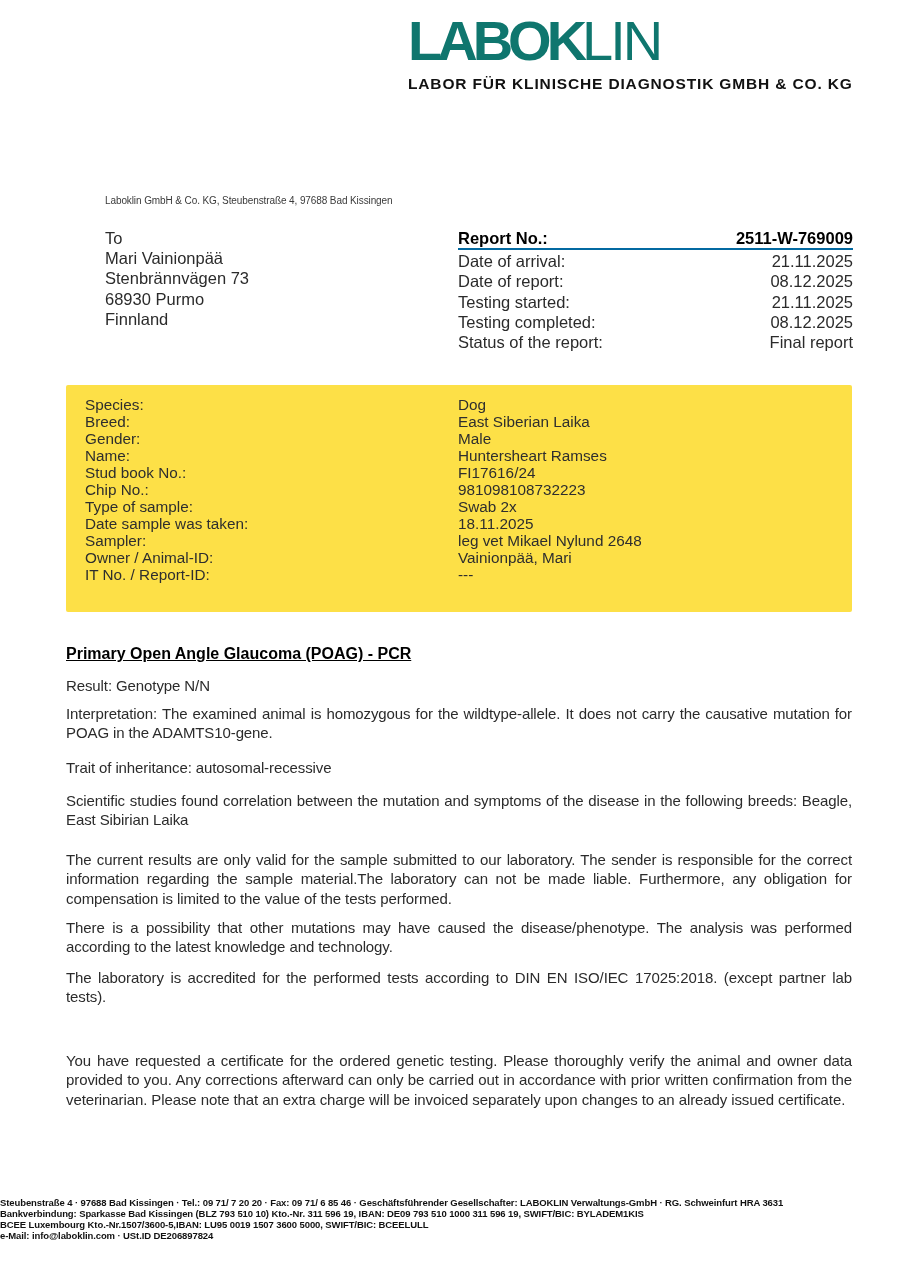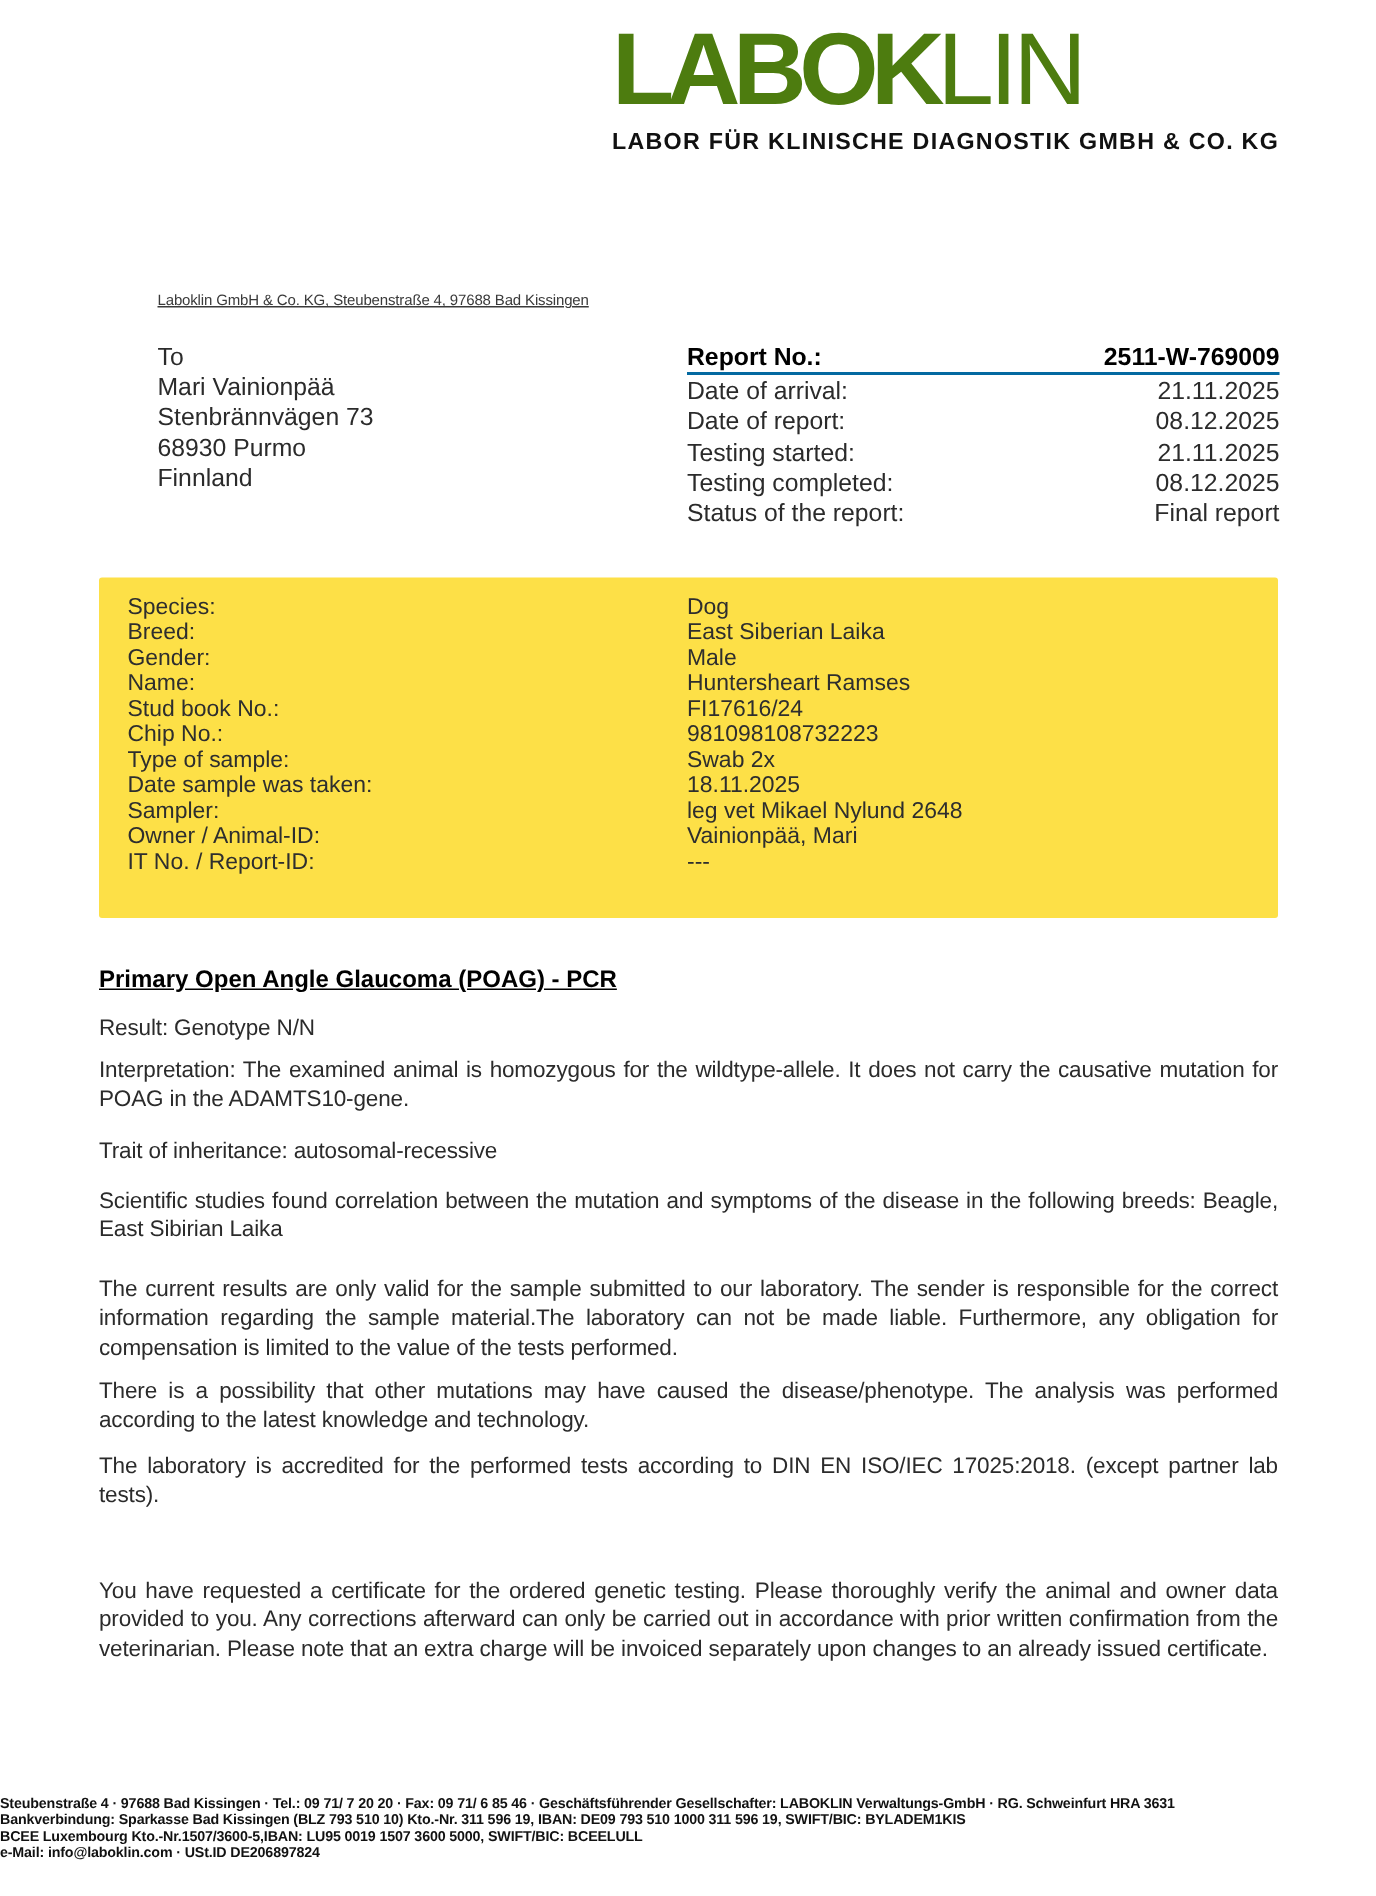--- a/index.html
+++ b/index.html
@@ -8,41 +8,40 @@
     width:917px;height:1264px;
     background:#ffffff;
     font-family:"Liberation Sans",sans-serif;
     color:#2b2b2b;
     overflow:hidden;
   }
 
   
   .logo-block{position:absolute;left:408px;top:16px;width:450px;}
   .logo-word{
-    color:#4d7c0f;
-    font-size:68px;line-height:0.9;
+    color:#0f766e;
+    font-size:56px;line-height:0.9;
     white-space:nowrap;
   }
   .logo-bold{font-weight:800;letter-spacing:-5px;}
   .logo-light{font-weight:400;letter-spacing:-3px;}
   .logo-subtitle{
     margin-top:9px;
     color:#111;
     font-weight:bold;
     font-size:15.5px;
     letter-spacing:0.85px;
     white-space:nowrap;
   }
 
   
   .sender-line{
     position:absolute;left:105px;top:195px;
     font-size:10px;letter-spacing:-0.1px;
     color:#3a3a3a;
-    text-decoration:underline;
     white-space:nowrap;
   }
 
   
   .recipient{
     position:absolute;left:105px;top:228px;
     font-size:16.5px;line-height:20.2px;color:#2b2b2b;
   }
 
   

